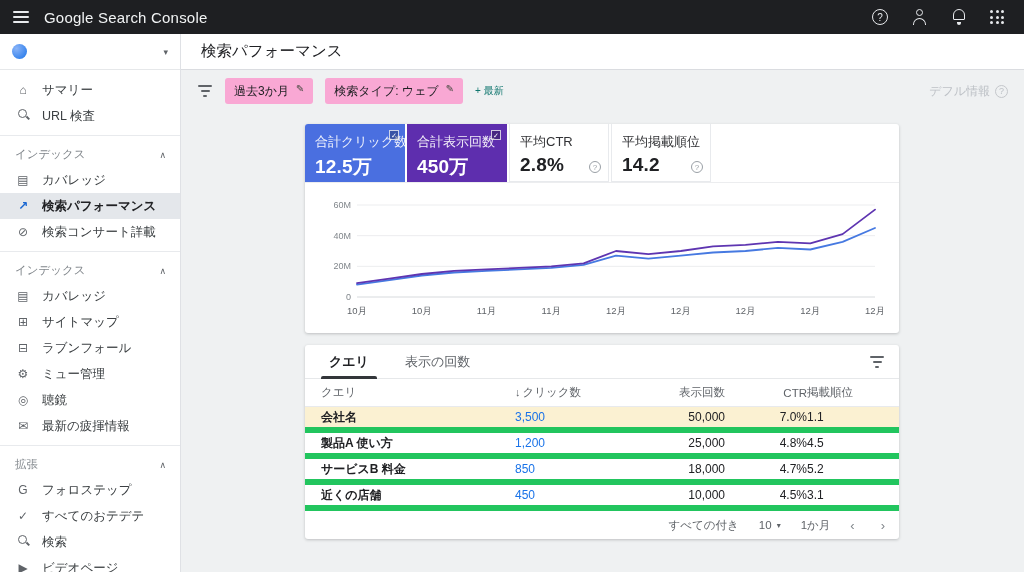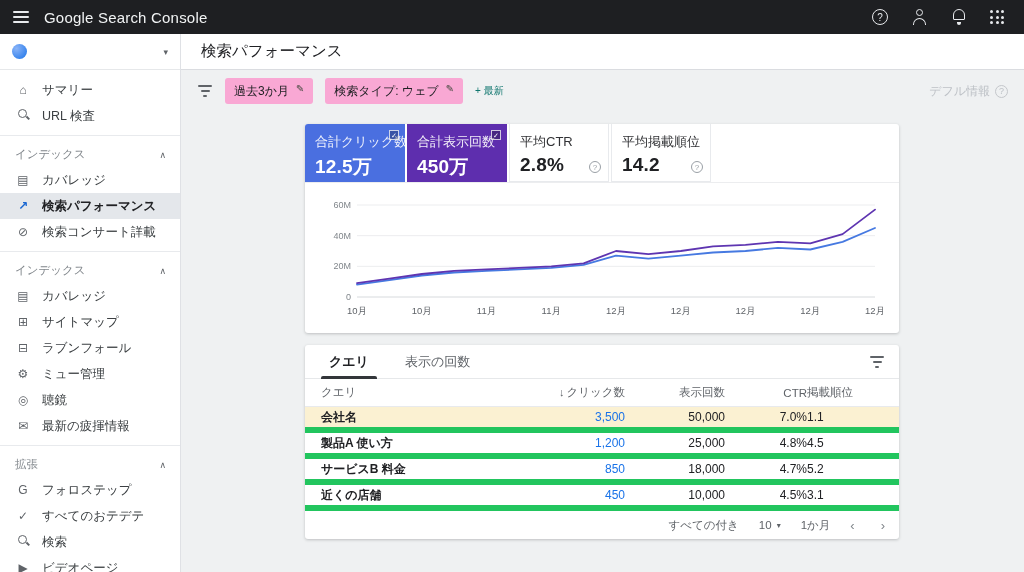--- a/index.html
+++ b/index.html
@@ -75,21 +75,21 @@
 
   
   .table-panel{margin-top:12px}
   .tabs{height:34px;display:flex;align-items:center;border-bottom:1px solid #e6e8ea;padding:0 14px 0 6px}
   .tabslot{flex:1;display:flex;height:34px}
   .tab{padding:0 18px;line-height:34px;font-size:13px;color:#5f6368;position:relative;cursor:pointer}
   .tab.active{color:#202124;font-weight:bold}
   .tab.active::after{content:"";position:absolute;left:10px;right:10px;bottom:0;height:3px;background:#33363a;border-radius:2px 2px 0 0}
   .thead{display:flex;align-items:center;height:28px;border-bottom:1px solid #e8eaed;font-size:11.5px;color:#5f6368}
   .c-query{flex:1;padding-left:16px;text-align:left;overflow:hidden;white-space:nowrap}
-  .c-clicks{width:110px;text-align:right}
+  .c-clicks{width:110px;text-align:left}
   .c-imp{width:100px;text-align:right}
   .c-ctr{width:82px;text-align:right}
   .c-pos{width:92px;text-align:left;padding-right:18px}
   .sort{font-size:11px;margin-right:2px}
   .trow{display:flex;align-items:center;height:26px;font-size:12px;border-bottom:6px solid #22c55e;cursor:pointer}
   .trow .q{font-weight:bold;color:#202124}
   .clicks{color:#1a73e8}
   .trow.hl{background:#fbf1d2}
   .tfoot{height:28px;display:flex;align-items:center;justify-content:flex-end;gap:20px;font-size:11.5px;color:#5f6368;padding-right:14px}
   .psize{display:inline-flex;align-items:center;gap:5px;cursor:pointer}

